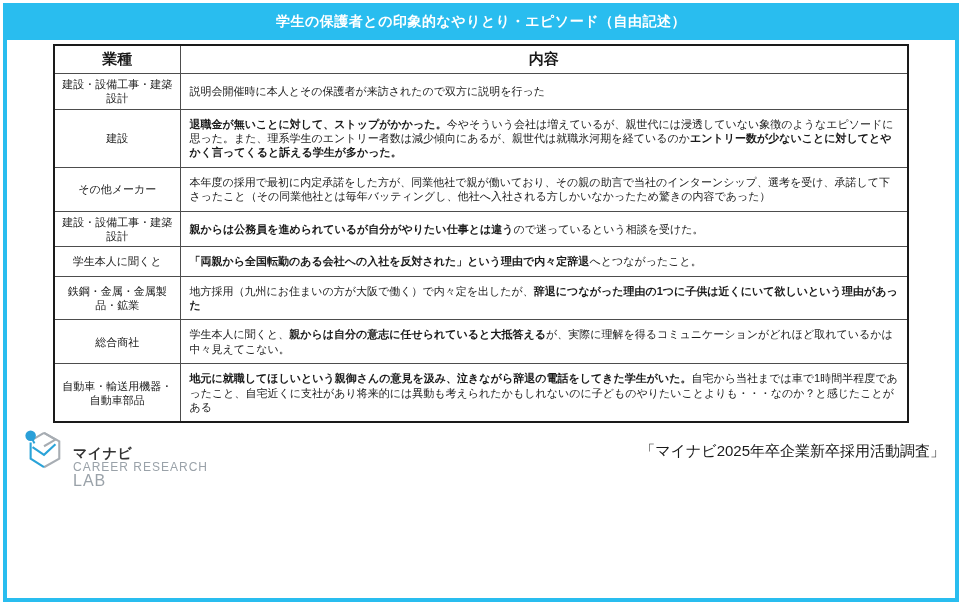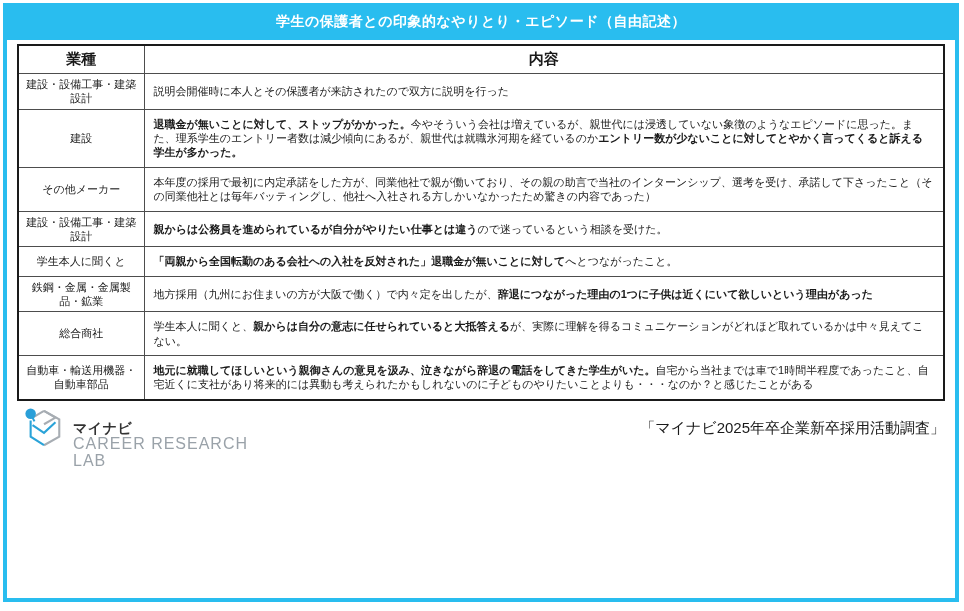--- a/index.html
+++ b/index.html
@@ -6,38 +6,38 @@
   html,body { width:964px; height:611px; background:#ffffff; overflow:hidden;
     font-family:"Liberation Sans","DejaVu Sans",sans-serif; color:#1a1a1a; }
 
   .frame { position:absolute; left:3px; top:3px; width:956px; height:599px;
     border:4px solid #29bdef; border-top:none; background:#ffffff; }
 
   .title-bar { height:37px; background:#29bdef; display:flex;
     align-items:center; justify-content:center; }
   .title-bar h1 { color:#ffffff; font-size:14px; font-weight:700; letter-spacing:.5px; }
 
-  table.episode { width:928px; margin:4px auto 0 auto; border-collapse:collapse;
+  table.episode { width:856px; margin:4px auto 0 auto; border-collapse:collapse;
     table-layout:fixed; }
   table.episode th, table.episode td { border:1.5px solid #4d4d4d; }
   table.episode { border:2px solid #1a1a1a; }
   col.c-industry { width:126px; }
   th { font-size:15px; font-weight:700; text-align:center; padding:4px 2px;
     background:#ffffff; }
   td.industry { font-size:11px; text-align:center; vertical-align:middle;
     padding:3px 4px; line-height:1.3; }
   td.content { font-size:11px; line-height:1.31; padding:7px 9px; vertical-align:middle; }
   td.content b { font-weight:700; }
 
   .footer { height:52px; margin:2px 10px 0 16px; display:flex;
     align-items:center; justify-content:space-between; }
   .logo { display:flex; align-items:center; gap:8px; }
   .logo-texts { display:flex; flex-direction:column; line-height:1.05; }
   .logo-mynavi { font-size:14px; font-weight:700; color:#333; letter-spacing:.5px;margin-top:33px; }
-  .logo-main { font-size:16px; color:#9aa2a9; letter-spacing:1px; }
+  .logo-main { font-size:12px; color:#9aa2a9; letter-spacing:1px; }
   .logo-lab-row { display:flex; align-items:baseline; gap:7px; }
   .logo-lab { font-size:16px; color:#9aa2a9; letter-spacing:1px; }
   .source { font-size:15px; color:#1a1a1a; }
 </style>
 </head>
 <body>
 
 <div class="frame" style="border-color: rgb(41, 189, 239);">
 
   <div class="title-bar" style="background: rgb(41, 189, 239);">
@@ -67,21 +67,21 @@
         <tr>
           <td class="industry">その他メーカー</td>
           <td class="content"><span>本年度の採用で最初に内定承諾をした方が、同業他社で親が働いており、その親の助言で当社のインターンシップ、選考を受け、承諾して下さったこと（その同業他社とは毎年バッティングし、他社へ入社される方しかいなかったため驚きの内容であった）</span></td>
         </tr>
         <tr>
           <td class="industry">建設・設備工事・建築設計</td>
           <td class="content"><b>親からは公務員を進められているが自分がやりたい仕事とは違う</b><span>ので迷っているという相談を受けた。</span></td>
         </tr>
         <tr>
           <td class="industry">学生本人に聞くと</td>
-          <td class="content"><b>「両親から全国転勤のある会社への入社を反対された」退職金が無いことに対して</b><span>へとつながったこと。</span></td>
+          <td class="content"><b>「両親から全国転勤のある会社への入社を反対された」という理由で内々定辞退</b><span>へとつながったこと。</span></td>
         </tr>
         <tr>
           <td class="industry">鉄鋼・金属・金属製品・鉱業</td>
           <td class="content"><span>地方採用（九州にお住まいの方が大阪で働く）で内々定を出したが、</span><b>辞退につながった理由の1つに子供は近くにいて欲しいという理由があった</b></td>
         </tr>
         <tr>
           <td class="industry">総合商社</td>
           <td class="content"><span>学生本人に聞くと、</span><b>親からは自分の意志に任せられていると大抵答える</b><span>が、実際に理解を得るコミュニケーションがどれほど取れているかは中々見えてこない。</span></td>
         </tr>
         <tr>

